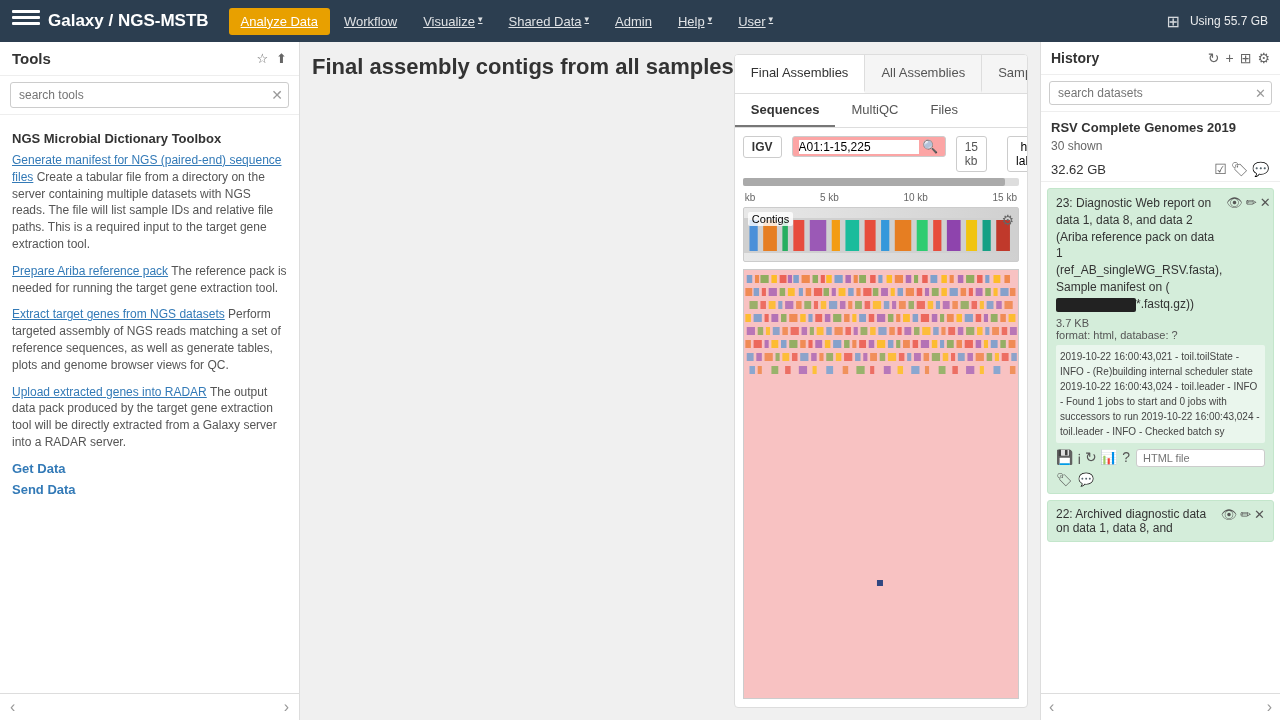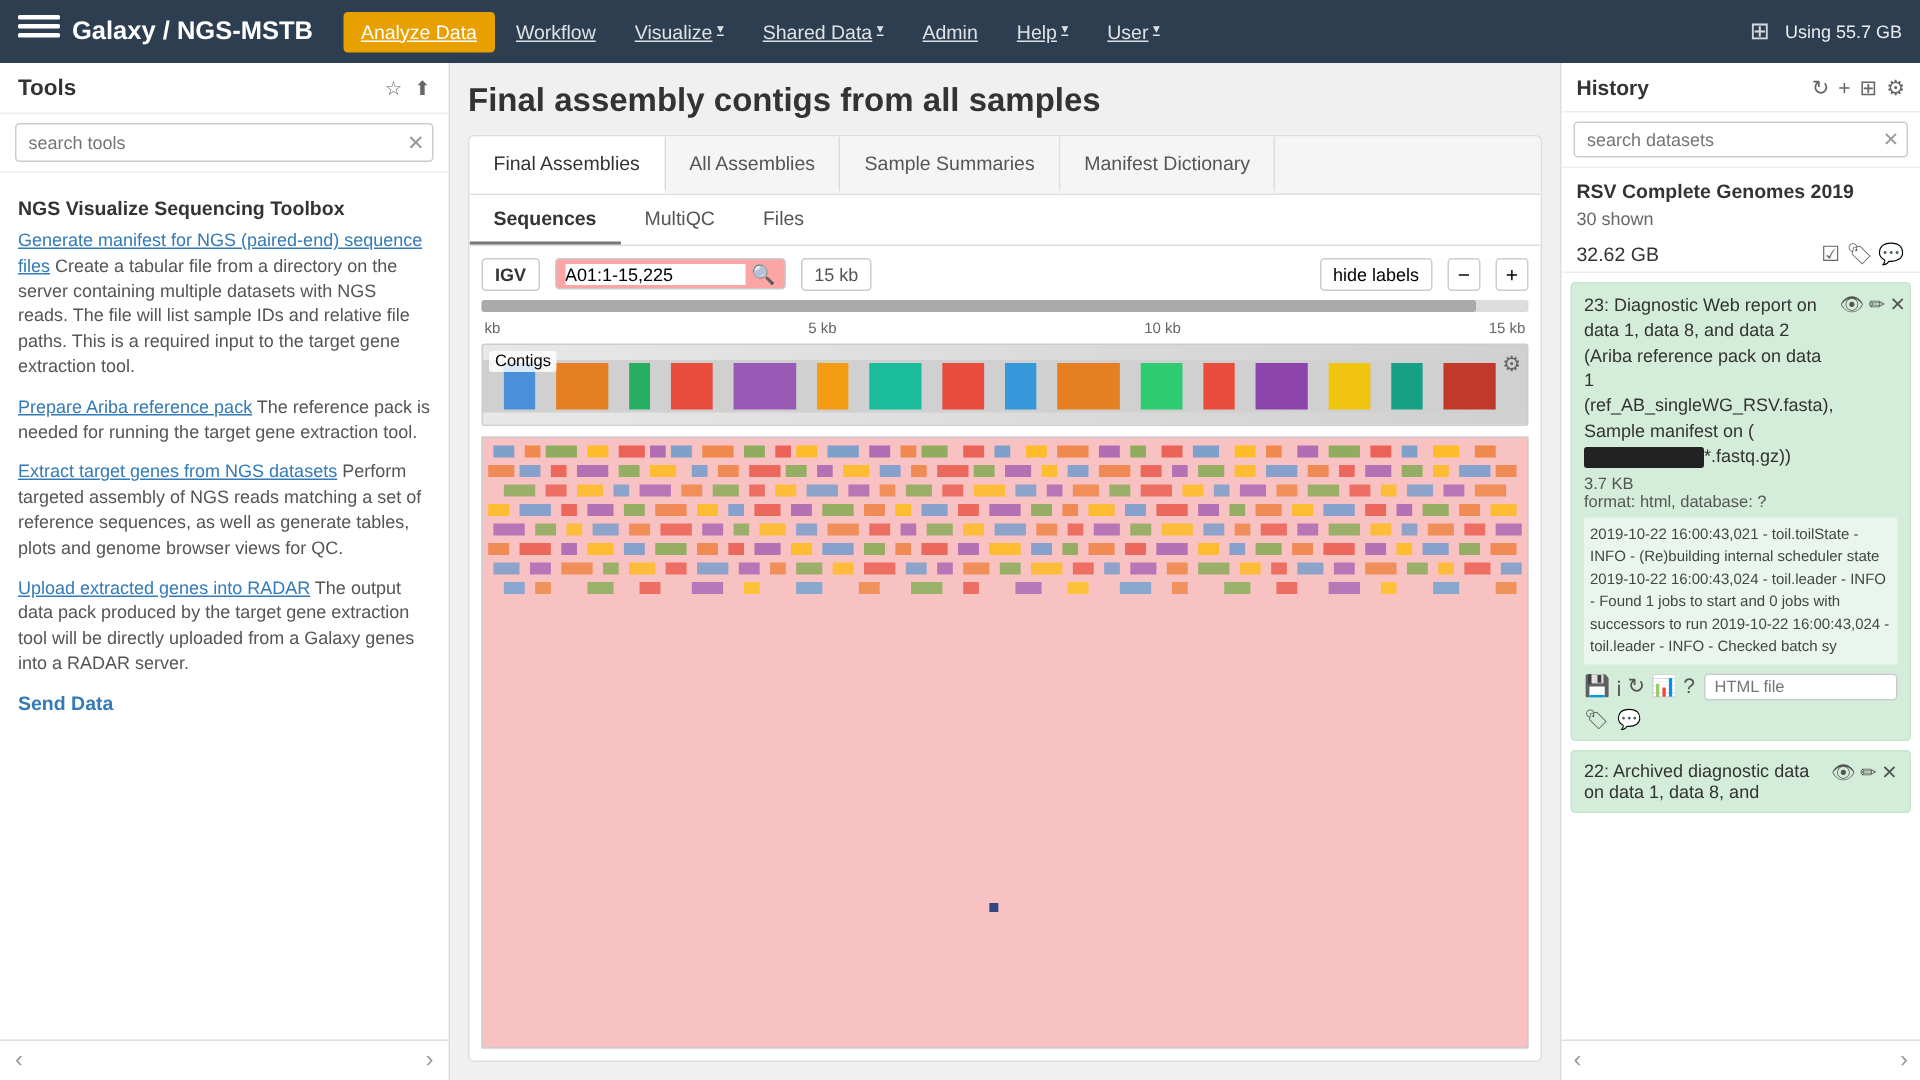--- a/index.html
+++ b/index.html
@@ -164,21 +164,21 @@
       justify-content: space-between;
       padding: 4px 10px;
       color: #999;
       font-size: 16px;
     }
 
     
     .main-content {
       flex: 1;
       display: flex;
-      flex-direction: column;
+      flex-direction: row;
       overflow: hidden;
       background: #f0f0f0;
       padding: 12px;
     }
     .page-title {
       font-size: 22px;
       font-weight: bold;
       color: #333;
       margin-bottom: 10px;
     }
@@ -579,39 +579,40 @@
       <div class="sidebar-icons">
         <span title="Bookmarks">☆</span>
         <span title="Upload">⬆</span>
       </div>
     </div>
     <div class="sidebar-search">
       <input type="text" placeholder="search tools" style="">
       <span class="sidebar-search-clear">✕</span>
     </div>
     <div class="sidebar-content">
-      <div class="sidebar-section-title">NGS Visualize Sequencing Toolbox</div>
+      <div class="sidebar-section-title">NGS Microbial Dictionary Toolbox</div>
 
       <div class="tool-description">
         <span class="tool-link">Generate manifest for NGS (paired-end) sequence files</span>
         <span> Create a tabular file from a directory on the server containing multiple datasets with NGS reads. The file will list sample IDs and relative file paths. This is a required input to the target gene extraction tool.</span>
       </div>
       <div class="tool-description">
         <span class="tool-link">Prepare Ariba reference pack</span>
         <span> The reference pack is needed for running the target gene extraction tool.</span>
       </div>
       <div class="tool-description">
         <span class="tool-link">Extract target genes from NGS datasets</span>
         <span> Perform targeted assembly of NGS reads matching a set of reference sequences, as well as generate tables, plots and genome browser views for QC.</span>
       </div>
       <div class="tool-description">
         <span class="tool-link">Upload extracted genes into RADAR</span>
-        <span> The output data pack produced by the target gene extraction tool will be directly uploaded from a Galaxy genes into a RADAR server.</span>
-      </div>
-
+        <span> The output data pack produced by the target gene extraction tool will be directly extracted from a Galaxy server into a RADAR server.</span>
+      </div>
+
+      <div class="sidebar-category">Get Data</div>
       <div class="sidebar-category">Send Data</div>
     </div>
     <div class="sidebar-bottom">
       <span>‹</span>
       <span>›</span>
     </div>
   </div>
 
   <div class="main-content">
     <h1 class="page-title">Final assembly contigs from all samples</h1>

